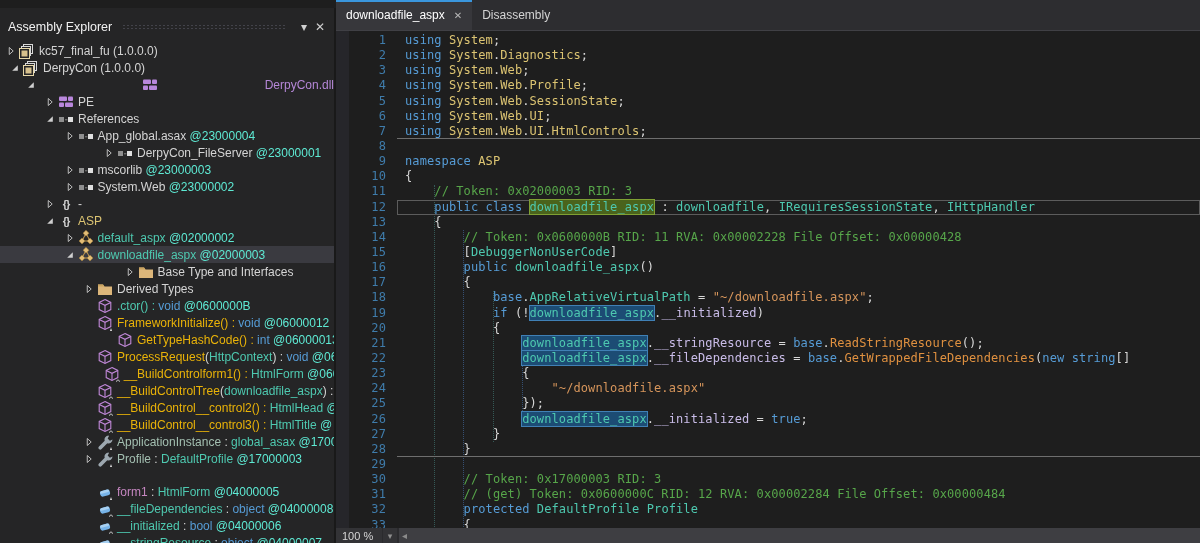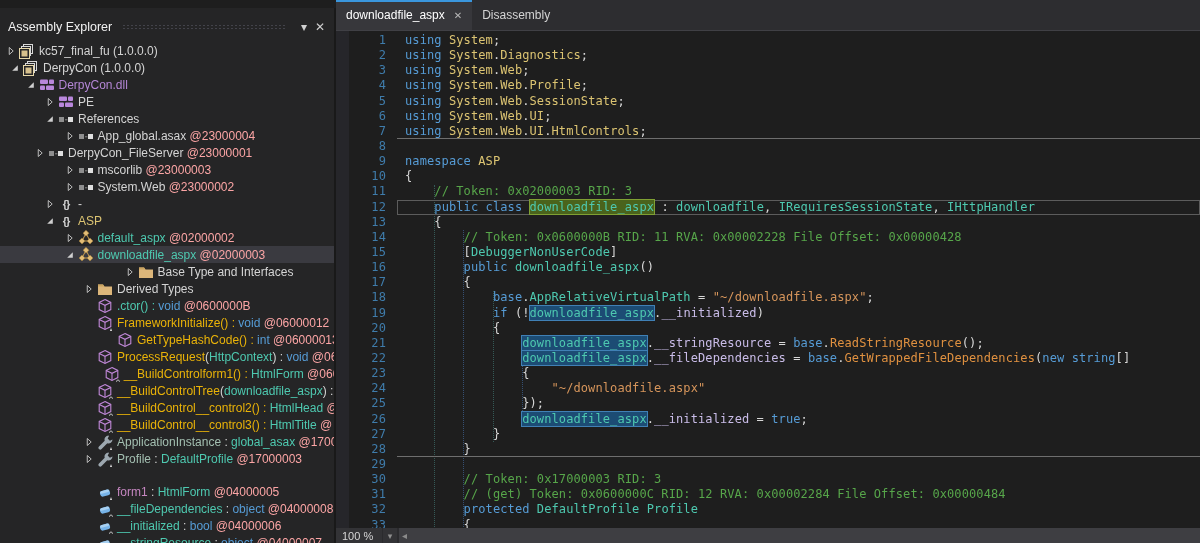--- a/index.html
+++ b/index.html
@@ -14,21 +14,21 @@
         background-image:radial-gradient(#43434a 1px,transparent 1.1px);
         background-size:4px 3px;background-position:0 0;}
   .hdr-btn{color:#d0d0d0;font-size:12px;width:16px;text-align:center;cursor:pointer;line-height:16px;}
   #tree{position:absolute;top:34px;left:0;right:0;bottom:0;}
   .trow{display:flex;align-items:center;height:17px;white-space:nowrap;overflow:hidden;font-size:12px;cursor:default;}
   .trow.sel{background:#3a3a40;}
   .arrow{display:inline-flex;width:14px;height:16px;flex:none;align-items:center;justify-content:center;}
   .ticon{position:relative;display:inline-flex;width:18px;height:16px;flex:none;align-items:center;justify-content:center;}
   .badge{position:absolute;right:-1px;bottom:-2px;width:8px;height:8px;}
   .tlabel{padding-left:3px;}
-  .t-d{color:#d4d4d4}.t-tok{color:#fca5a5}.t-mod{color:#b587d7}.t-ns{color:#dcc472}
+  .t-d{color:#d4d4d4}.t-tok{color:#5eead4}.t-mod{color:#b587d7}.t-ns{color:#dcc472}
   .t-ty{color:#4ec9b0}.t-m{color:#eab308}.t-kw{color:#569cd6}.t-prop{color:#a3bfb1}.t-fi{color:#c586c0}
   .nsglyph{color:#cfcfcf;font-weight:bold;font-size:11px;letter-spacing:-1px;}
   
   .rpane{position:absolute;left:336px;top:0;right:0;height:543px;}
   .tabbar{position:relative;display:flex;height:30px;background:#2d2d30;border-bottom:1px solid #404045;
           align-items:stretch;}
   .tab{position:relative;display:flex;align-items:center;padding:0 10px;font-size:12px;color:#d4d4d4;cursor:pointer;}
   .tab.active{background:#37373b;color:#ffffff;}
   .tab.active .accent{position:absolute;left:0;top:0;right:0;height:2px;background:#3a96dd;}
   .tab-close{margin-left:9px;font-size:10px;color:#b8b8b8;cursor:pointer;}
@@ -95,21 +95,21 @@
           <span class="ticon">
             <svg width="16" height="16" viewBox="0 0 16 16">
               <rect x="4.5" y="1.5" width="9" height="9" fill="none" stroke="#d8d8d8"></rect>
               <rect x="2.5" y="3.5" width="9" height="9" fill="#252526" stroke="#d8d8d8"></rect>
               <rect x="0.5" y="5.5" width="10" height="10" fill="#252526" stroke="#e6d7a8"></rect>
               <rect x="2.5" y="7.5" width="6" height="6" fill="#d6c08c"></rect>
             </svg>
           </span>
           <span class="tlabel"><span class="t-d">DerpyCon (1.0.0.0)</span></span>
         </div>
-        <div class="trow" style="padding-left: 23.5px;">
+        <div class="trow" style="padding-left: 23.5px; justify-content: space-between;">
           <span class="arrow">
             <svg width="14" height="14" viewBox="0 0 16 16">
               <path d="M11.2 4.8 V11.2 H4.8 Z" fill="#cfcfcf"></path>
             </svg>
           </span>
           <span class="ticon">
             <svg width="16" height="16" viewBox="0 0 16 16">
               <g fill="#b987dc">
                 <rect x="1" y="2.5" width="8" height="4.5" rx="1"></rect>
                 <rect x="10" y="2.5" width="5" height="4.5" rx="1"></rect>
@@ -161,21 +161,21 @@
           </span>
           <span class="ticon">
             <svg width="16" height="16" viewBox="0 0 16 16">
               <rect x="1" y="6" width="5" height="5" fill="#8f8f8f"></rect>
               <rect x="7" y="8" width="2.4" height="1.4" fill="#6a6a6a"></rect>
               <rect x="10" y="6" width="5" height="5" fill="#e0e0e0"></rect>
             </svg>
           </span>
           <span class="tlabel"><span class="t-d">App_global.asax </span><span class="t-tok">@23000004</span></span>
         </div>
-        <div class="trow" style="padding-left: 33px;">
+        <div class="trow" style="padding-left: 96px; margin-left: 6px;">
           <span class="arrow">
             <svg width="14" height="14" viewBox="0 0 16 16">
               <path d="M6 4 L10.5 8 L6 12 Z" fill="none" stroke="#cfcfcf"></path>
             </svg>
           </span>
           <span class="ticon">
             <svg width="16" height="16" viewBox="0 0 16 16">
               <rect x="1" y="6" width="5" height="5" fill="#8f8f8f"></rect>
               <rect x="7" y="8" width="2.4" height="1.4" fill="#6a6a6a"></rect>
               <rect x="10" y="6" width="5" height="5" fill="#e0e0e0"></rect>

